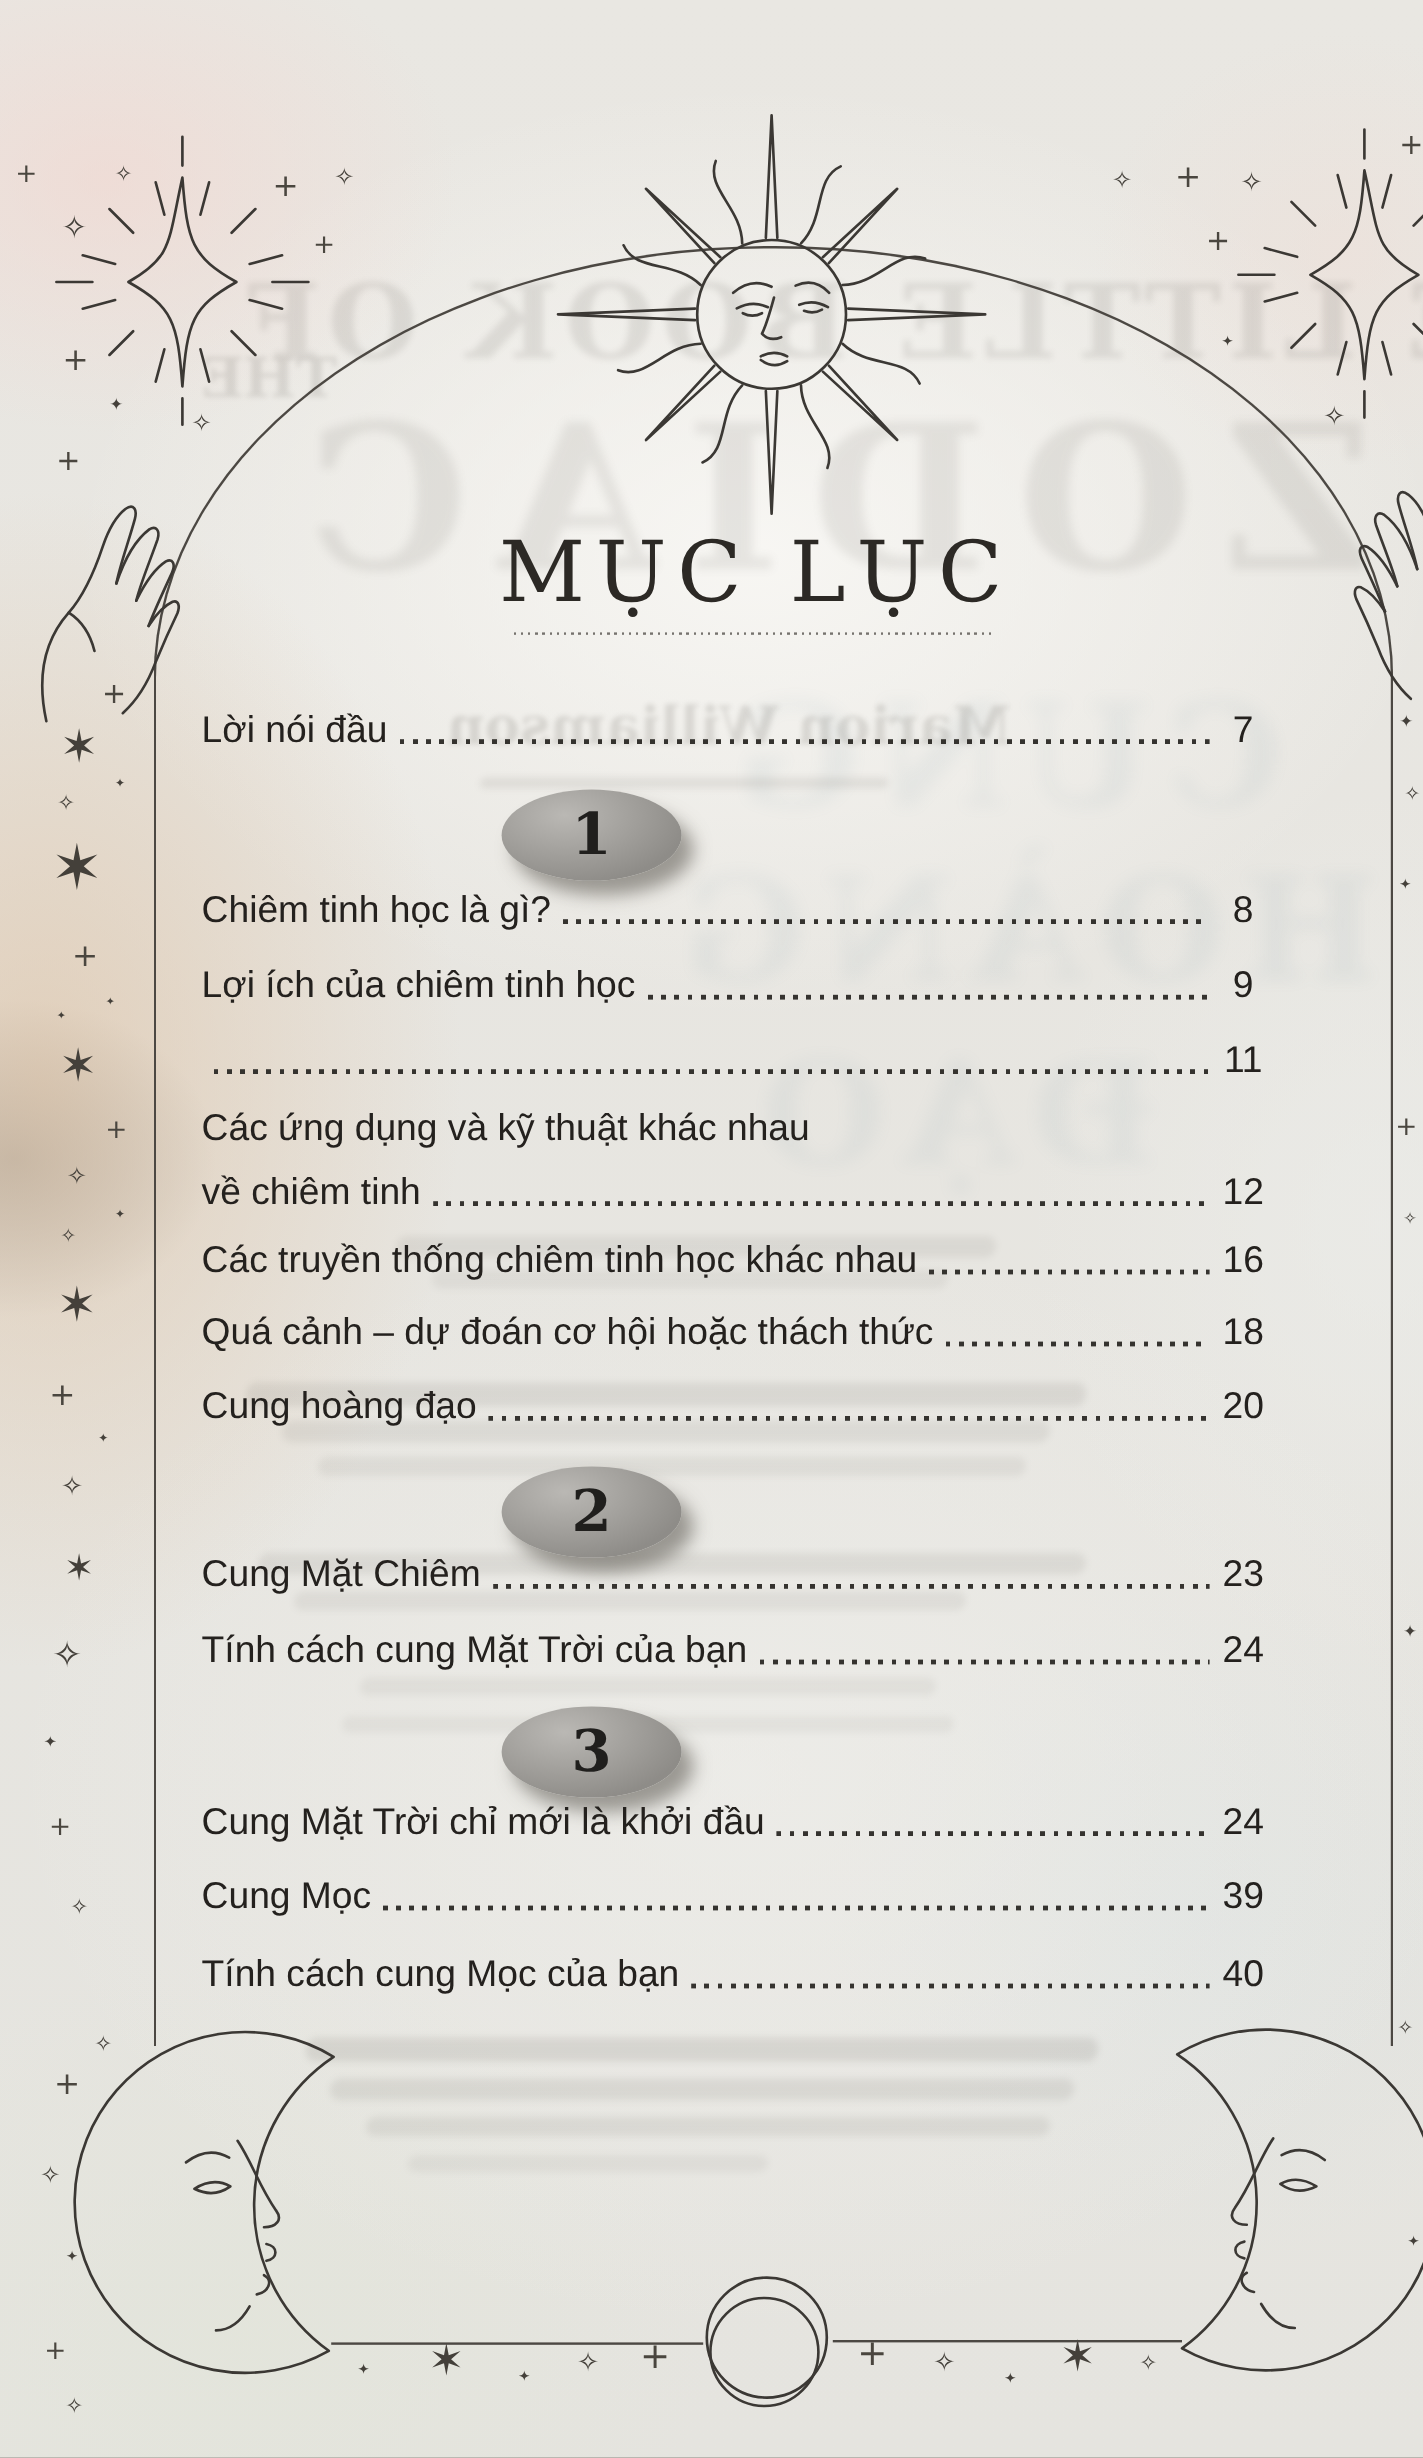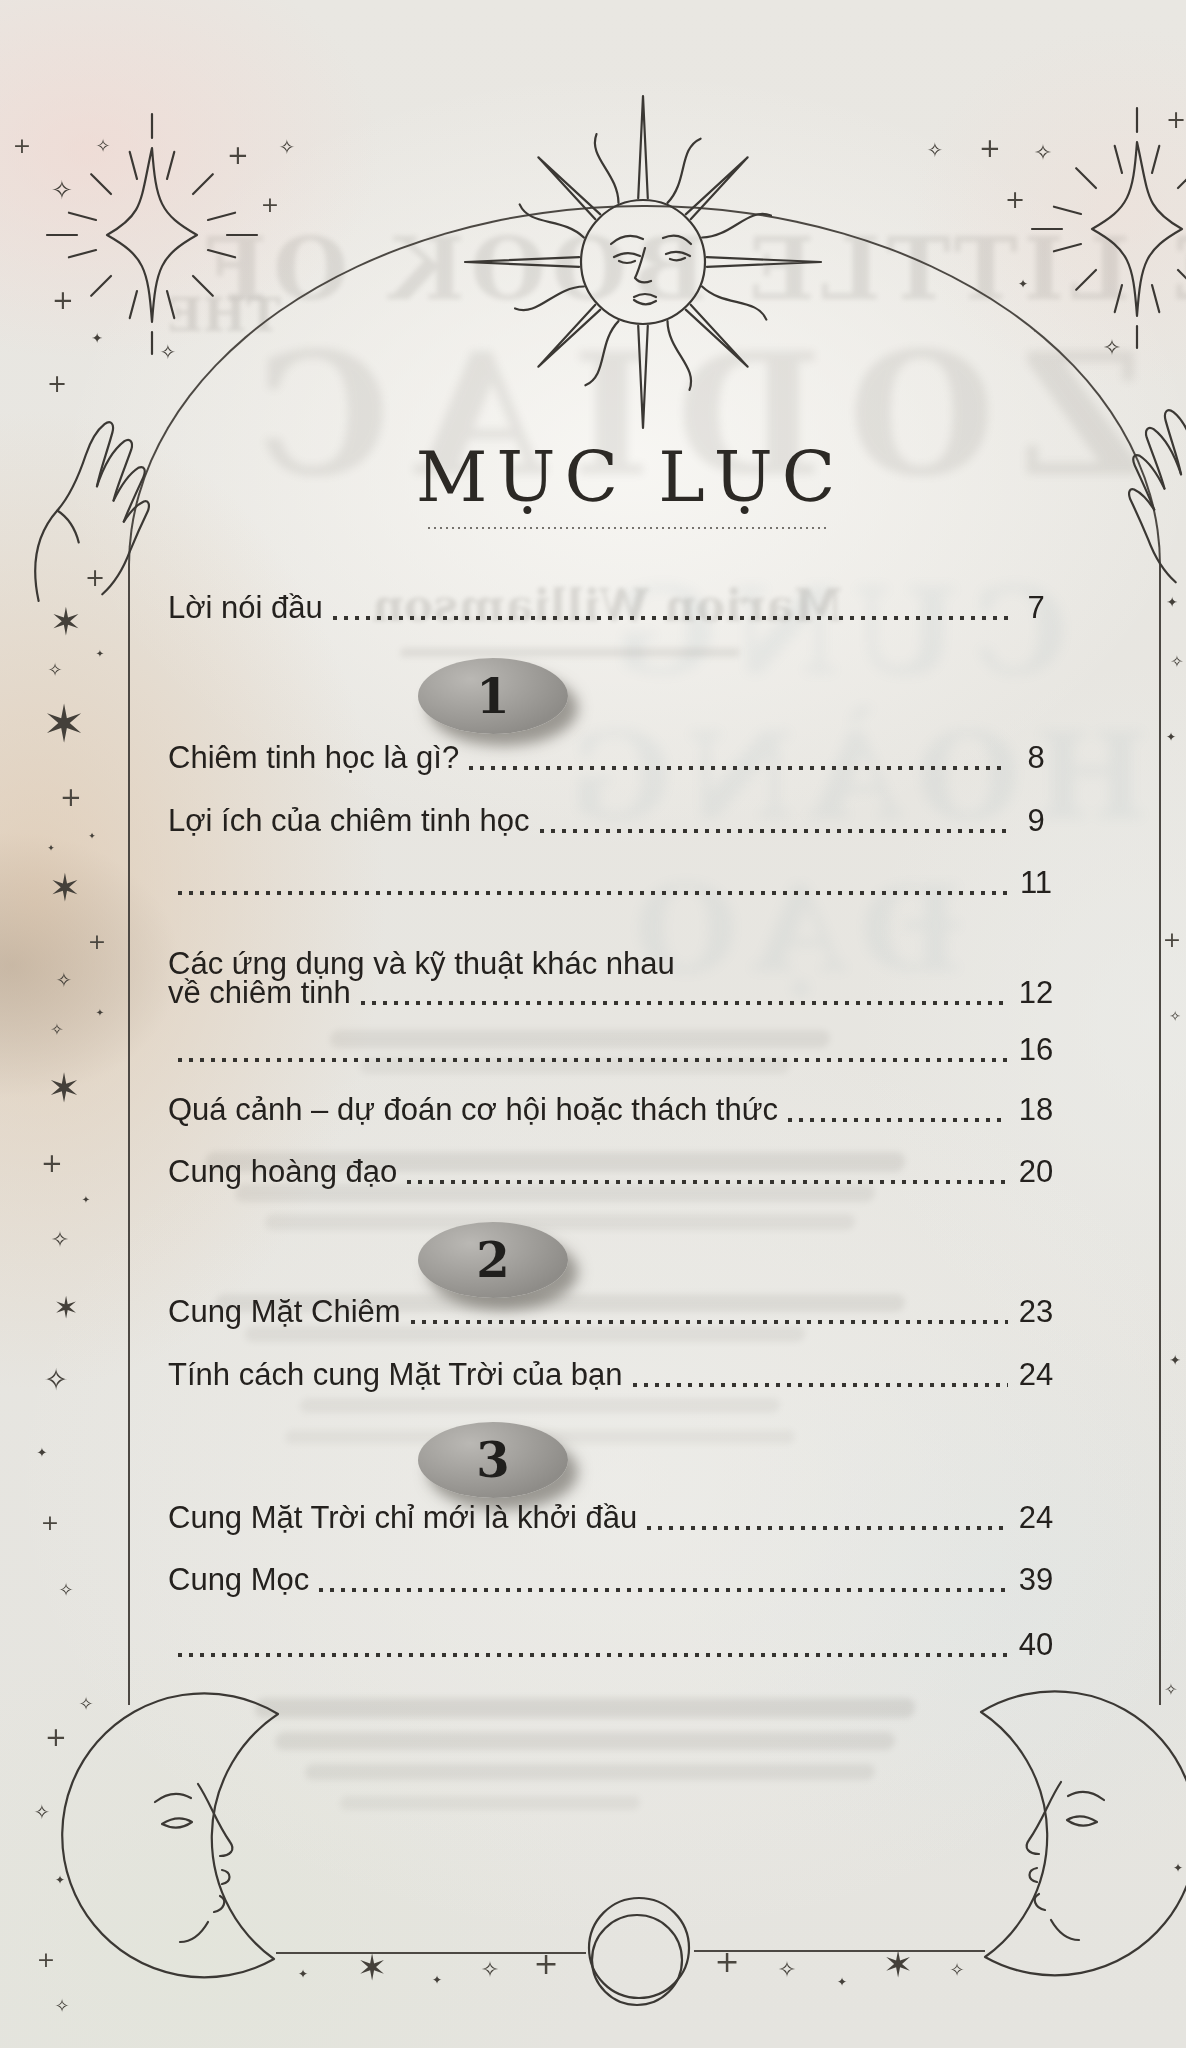--- a/index.html
+++ b/index.html
@@ -165,29 +165,30 @@
       </div>
       <div class="row" style="top: 801px;">
         <span class="label">Lợi ích của chiêm tinh học</span>
         <div class="leader"></div>
         <span class="num">9</span>
       </div>
       <div class="row" style="top: 863px;">
         <div class="leader"></div>
         <span class="num">11</span>
       </div>
-      <div class="row" style="top: 944px; text-align: center;">
+      <div class="row" style="top: 920px; text-align: center;">
         <span class="label">Các ứng dụng và kỹ thuật khác nhau</span>
       </div>
       <div class="row" style="top: 973px;">
         <span class="label">về chiêm tinh</span>
         <div class="leader"></div>
         <span class="num">12</span>
       </div>
       <div class="row" style="top: 1030px;">
+        <span class="label">Các truyền thống chiêm tinh học khác nhau</span>
         <div class="leader"></div>
         <span class="num">16</span>
       </div>
       <div class="row" style="top: 1090px;">
         <span class="label">Quá cảnh – dự đoán cơ hội hoặc thách thức</span>
         <div class="leader"></div>
         <span class="num">18</span>
       </div>
       <div class="row" style="top: 1152px;">
         <span class="label">Cung hoàng đạo</span>
@@ -214,20 +215,21 @@
         <span class="label">Cung Mặt Trời chỉ mới là khởi đầu</span>
         <div class="leader"></div>
         <span class="num">24</span>
       </div>
       <div class="row" style="top: 1560px;">
         <span class="label">Cung Mọc</span>
         <div class="leader"></div>
         <span class="num">39</span>
       </div>
       <div class="row" style="top: 1625px;">
+        <span class="label">Tính cách cung Mọc của bạn</span>
         <div class="leader"></div>
         <span class="num">40</span>
       </div>
     </div>
 
   <div id="stars">
       <span class="star" style="left: 103px; top: 146px; font-size: 18px;">✧</span>
       <span class="star" style="left: 62px; top: 190px; font-size: 26px;">✧</span>
       <span class="star plus" style="left: 238px; top: 155px; font-size: 26px;">+</span>
       <span class="star" style="left: 287px; top: 147px; font-size: 20px;">✧</span>

